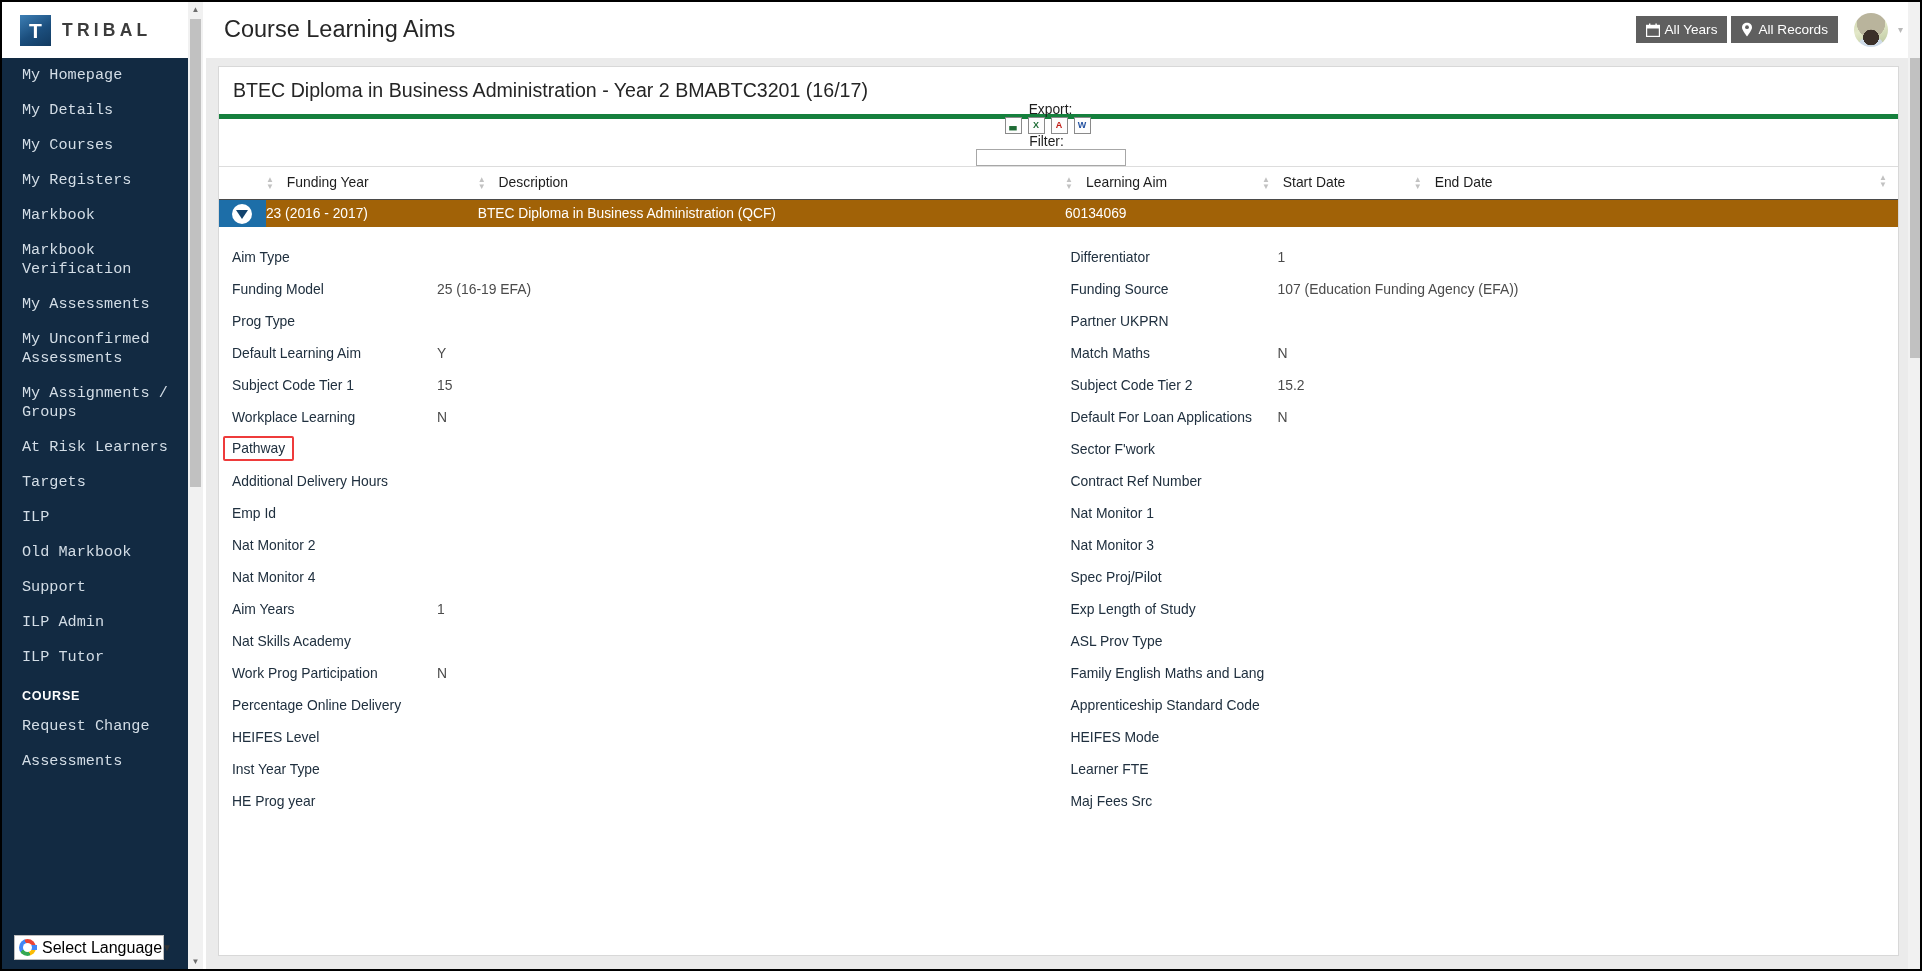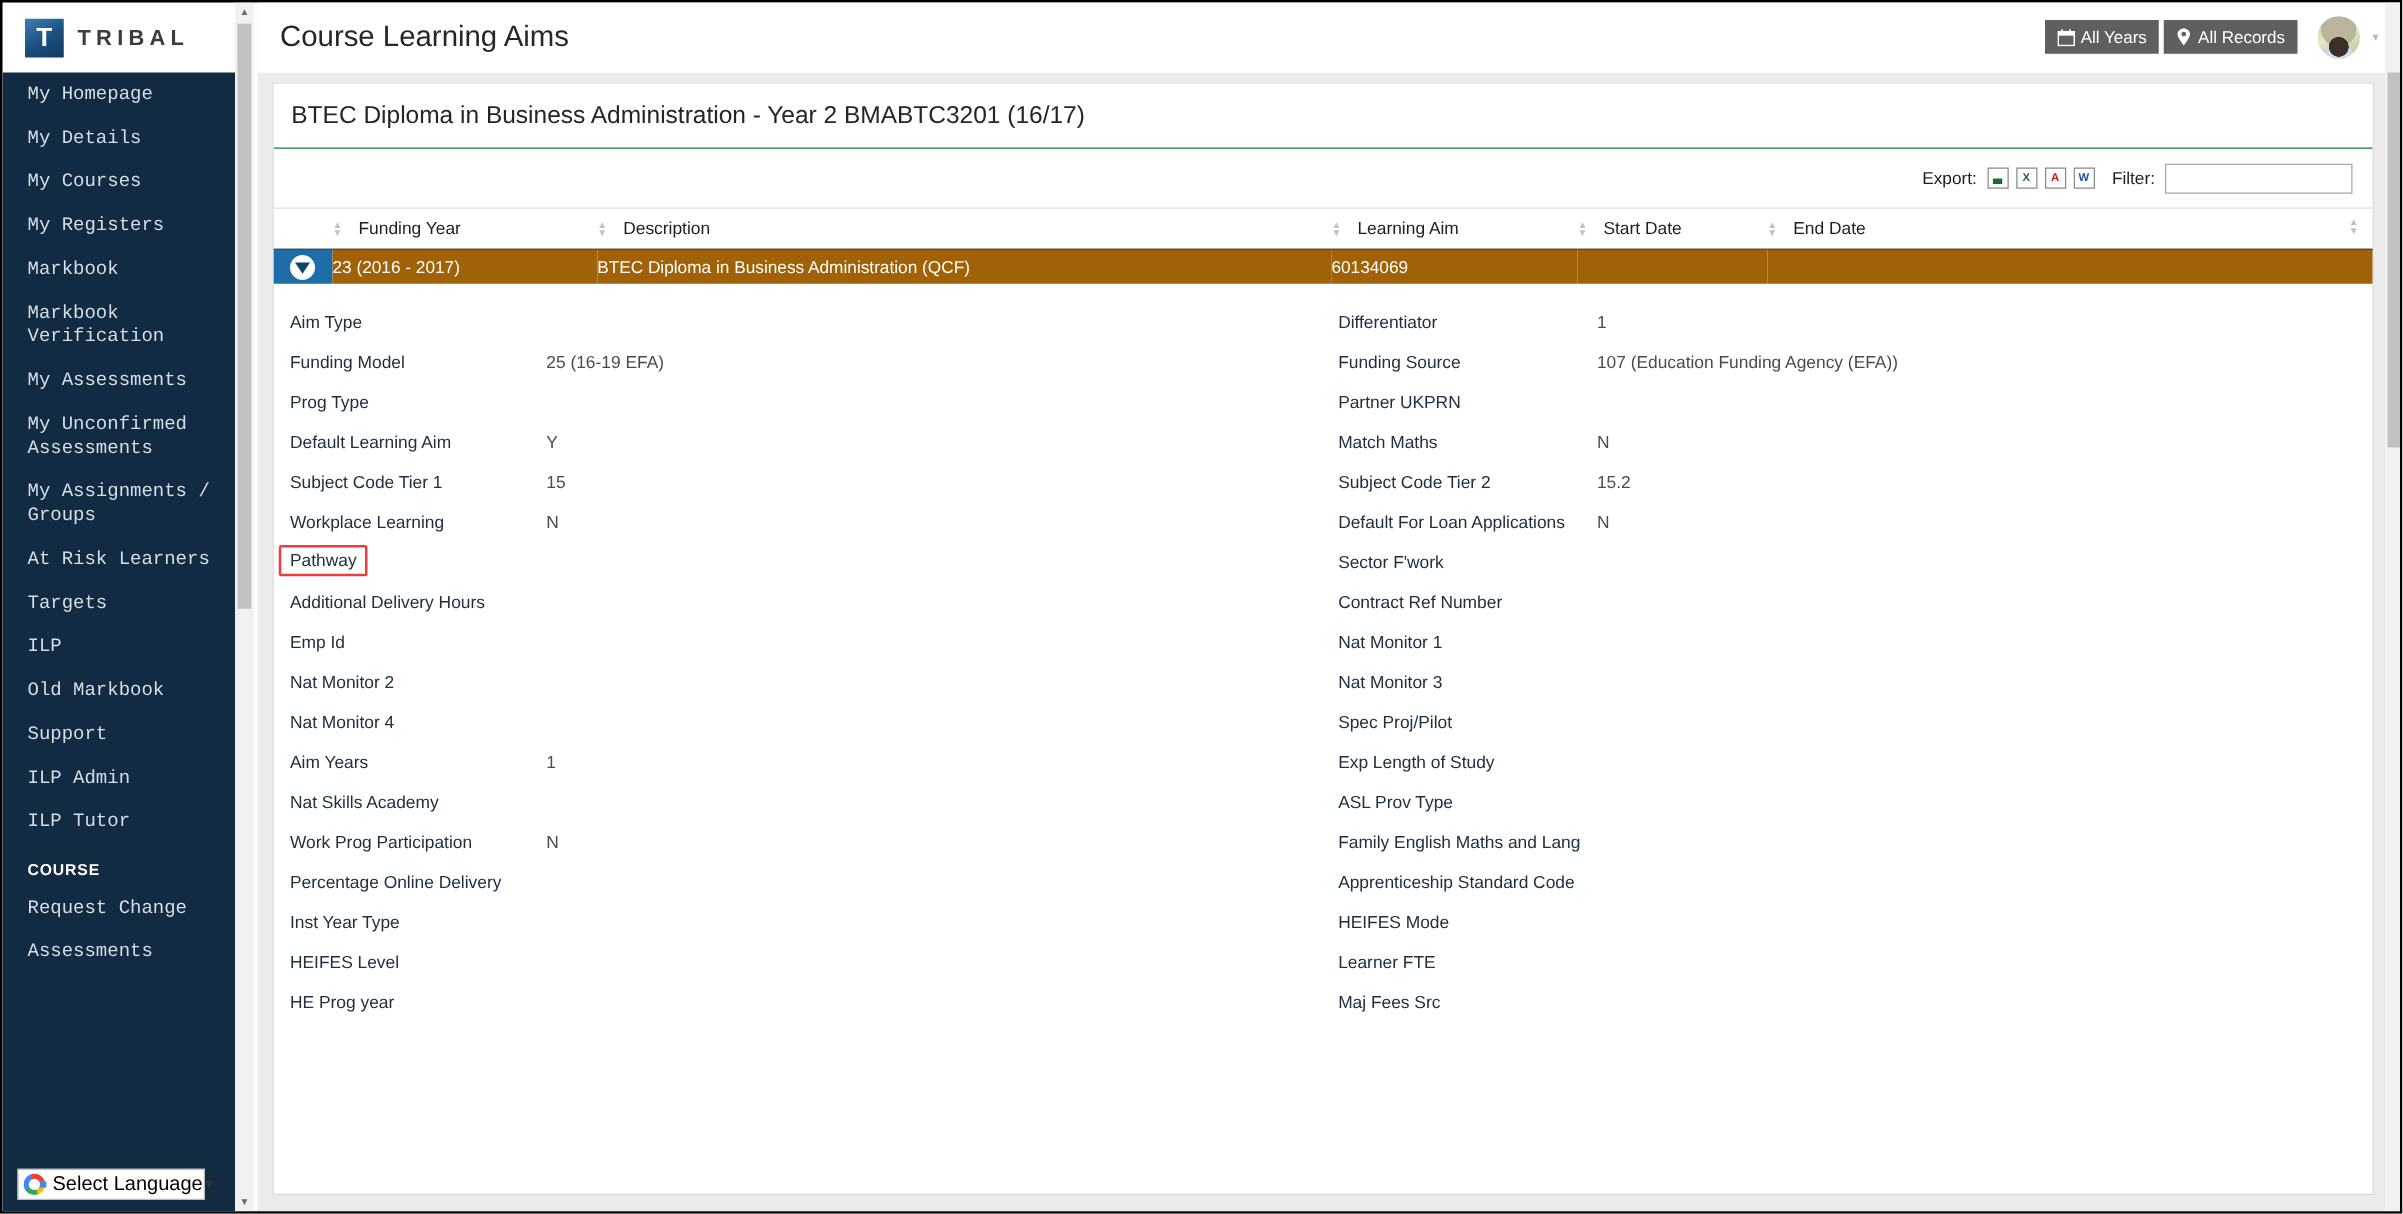--- a/index.html
+++ b/index.html
@@ -215,37 +215,38 @@
     left: 12px; top: 64px;
     width: 1681px;
     min-height: 890px;
     background: #ffffff;
     border: 1px solid #d8d8d8;
   }
 
   #card-header {
     height: 52px;
     background: #ffffff;
-    border-bottom: 1px solid #15803d;
+    border-bottom: 5px solid #15803d;
     display: flex;
     align-items: center;
     padding-left: 14px;
   }
   #course-title {
     font-size: 19.6px;
     color: #252525;
   }
 
   #toolbar {
     height: 47px;
     display: flex;
     align-items: center;
     justify-content: flex-end;
     padding-right: 16px;
     gap: 0;
+    flex-direction: column;
   }
   #export-label, #filter-label {
     font-size: 13.8px;
     color: #1e1e1e;
   }
   #export-icons {
     display: flex;
     align-items: center;
     gap: 6px;
     margin: 0 14px 0 8px;
@@ -586,25 +587,25 @@
             </div>
             <div class="drow">
               <div class="dlabel">Work Prog Participation</div>
               <div class="dvalue">N</div>
             </div>
             <div class="drow">
               <div class="dlabel">Percentage Online Delivery</div>
               <div class="dvalue"></div>
             </div>
             <div class="drow">
+              <div class="dlabel">HEIFES Level</div>
+              <div class="dvalue"></div>
+            </div>
+            <div class="drow">
               <div class="dlabel">Inst Year Type</div>
-              <div class="dvalue"></div>
-            </div>
-            <div class="drow">
-              <div class="dlabel">HEIFES Level</div>
               <div class="dvalue"></div>
             </div>
             <div class="drow">
               <div class="dlabel">HE Prog year</div>
               <div class="dvalue"></div>
             </div>
           </div>
         <div class="dcol right" id="detail-right">
             <div class="drow">
               <div class="dlabel">Differentiator</div>

